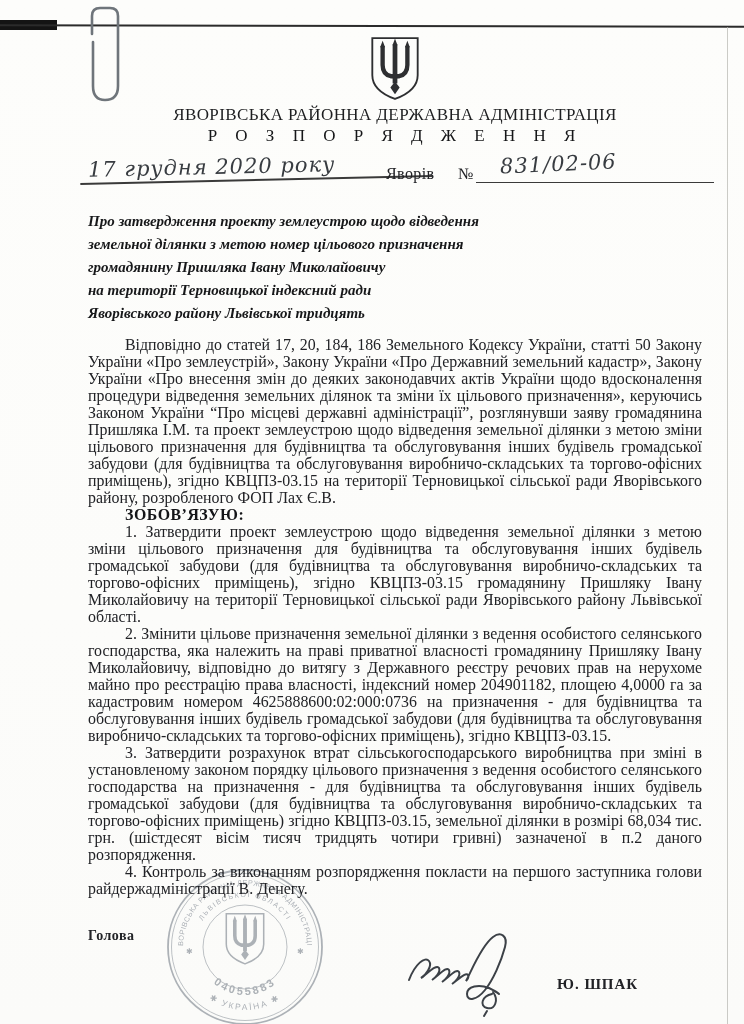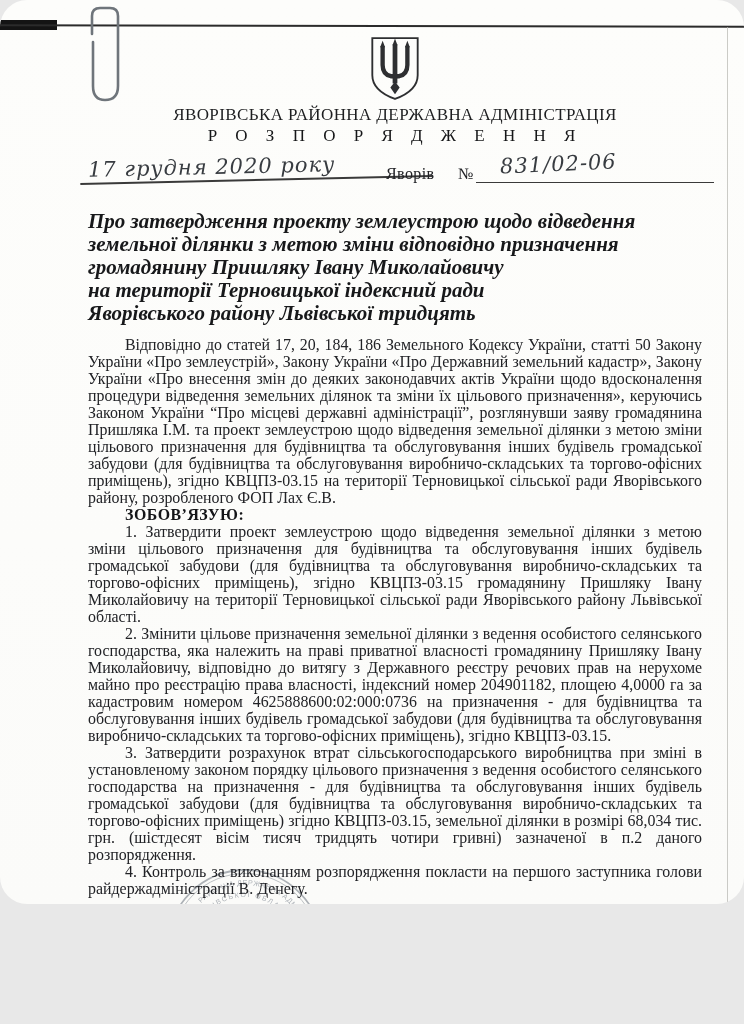--- a/index.html
+++ b/index.html
@@ -1,19 +1,19 @@
 <!DOCTYPE html>
 <html lang="uk"><head>
 <meta charset="utf-8">
 <style>
   html,body{margin:0;padding:0;background:#e8e8e8;}
   .page{
-    position:relative;width:744px;height:904px;margin:0 auto;
+    position:relative;width:744px;height:1024px;margin:0 auto;
     background:linear-gradient(180deg,#fdfdfb 0%,#fcfcfa 60%,#fbfbf9 100%);
-    font-family:"Liberation Serif",serif;color:#212226;overflow:hidden;border-radius:27px;
+    font-family:"Liberation Serif",serif;color:#212226;overflow:hidden;
   }
   
   .top-edge{position:absolute;left:0;top:25px;width:744px;height:2px;background:#2b2b2b;transform:rotate(.12deg);}
   .top-edge-thick{position:absolute;left:0;top:20px;width:57px;height:10px;background:#141414;}
   .right-edge{position:absolute;left:727px;top:27px;width:1px;height:997px;background:#b9b9b4;opacity:.75;}
   .paperclip{position:absolute;left:82px;top:2px;}
   
   .content{position:absolute;left:88px;top:34px;width:614px;}
   .emblem{display:block;margin:2px auto 0;color:#2e2f31;}
   .org{margin-top:3px;text-align:center;font-size:17px;letter-spacing:.4px;white-space:nowrap;color:#1d1e20;}
@@ -21,21 +21,21 @@
   
   .dateline{position:relative;height:38px;margin-top:12px;}
   .hand{font-family:"DejaVu Serif",serif;font-style:italic;color:#383c41;}
   .date-hw{position:absolute;left:-8px;top:-4px;width:344px;padding:0 0 1px 8px;
     border-bottom:2px solid #3a3a3a;font-size:21px;letter-spacing:1px;transform:rotate(-1.3deg);white-space:nowrap;}
   .city{position:absolute;left:298px;top:7px;font-size:16px;letter-spacing:.4px;}
   .numsign{position:absolute;left:370px;top:7px;font-size:16px;}
   .numline{position:absolute;left:388px;top:-6px;width:238px;height:30px;border-bottom:1.5px solid #3a3a3a;}
   .num-hw{position:absolute;left:24px;top:0;font-size:21px;letter-spacing:1px;transform:rotate(-2.5deg);white-space:nowrap;}
   
-  .subject{margin-top:14px;font-weight:bold;font-style:italic;font-size:21px;line-height:23px;color:#17181a;}
+  .subject{margin-top:14px;font-weight:bold;font-style:italic;font-size:15px;line-height:23px;color:#17181a;}
   .subject div{white-space:nowrap;}
   
   .bodytext{margin-top:11px;font-size:15.9px;line-height:17px;text-align:justify;}
   .bodytext p{margin:0;text-indent:37px;}
   .obligation{font-weight:bold;letter-spacing:.5px;color:#141518;}
   
   .sig-title{position:absolute;left:88px;top:928px;font-weight:bold;font-size:14px;letter-spacing:.5px;text-align:center;}
   .sig-name{position:absolute;left:557px;top:976px;font-weight:bold;font-size:15px;letter-spacing:1px;}
   .signature{position:absolute;left:405px;top:928px;}
   
@@ -75,22 +75,22 @@
       <span class="date-hw hand">17 грудня 2020 року</span>
       <span class="city">Яворів</span>
       <span class="numsign">№</span>
       <span class="numline">
         <span class="num-hw hand">831/02-06</span>
       </span>
     </div>
 
     <div class="subject">
       <div>Про затвердження проекту землеустрою щодо відведення</div>
-      <div>земельної ділянки з метою зміни відповідно призначення</div>
-      <div>громадянину Пришляку Івану Миколайовичу</div>
+      <div>земельної ділянки з метою номер цільового призначення</div>
+      <div>громадянину Пришляка Івану Миколайовичу</div>
       <div>на території Терновицької індексний ради</div>
       <div>Яворівського району Львівської тридцять</div>
     </div>
 
     <div class="bodytext">
       <p>Відповідно до статей 17, 20, 184, 186 Земельного Кодексу України, статті 50 Закону України «Про землеустрій», Закону України «Про Державний земельний кадастр», Закону України «Про внесення змін до деяких законодавчих актів України щодо вдосконалення процедури відведення земельних ділянок та зміни їх цільового призначення», керуючись Законом України “Про місцеві державні адміністрації”, розглянувши заяву громадянина Пришляка І.М. та проект землеустрою щодо відведення земельної ділянки з метою зміни цільового призначення для будівництва та обслуговування інших будівель громадської забудови (для будівництва та обслуговування виробничо-складських та торгово-офісних приміщень), згідно КВЦПЗ-03.15 на території Терновицької сільської ради Яворівського району, розробленого ФОП Лах Є.В.</p>
       <p class="obligation">ЗОБОВ’ЯЗУЮ:</p>
       <p>1. Затвердити проект землеустрою щодо відведення земельної ділянки з метою зміни цільового призначення для будівництва та обслуговування інших будівель громадської забудови (для будівництва та обслуговування виробничо-складських та торгово-офісних приміщень), згідно КВЦПЗ-03.15 громадянину Пришляку Івану Миколайовичу на території Терновицької сільської ради Яворівського району Львівської області.</p>
       <p>2. Змінити цільове призначення земельної ділянки з ведення особистого селянського господарства, яка належить на праві приватної власності громадянину Пришляку Івану Миколайовичу, відповідно до витягу з Державного реєстру речових прав на нерухоме майно про реєстрацію права власності, індексний номер 204901182, площею 4,0000 га за кадастровим номером 4625888600:02:000:0736 на призначення - для будівництва та обслуговування інших будівель громадської забудови (для будівництва та обслуговування виробничо-складських та торгово-офісних приміщень), згідно КВЦПЗ-03.15.</p>
       <p>3. Затвердити розрахунок втрат сільськогосподарського виробництва при зміні в установленому законом порядку цільового призначення з ведення особистого селянського господарства на призначення - для будівництва та обслуговування інших будівель громадської забудови (для будівництва та обслуговування виробничо-складських та торгово-офісних приміщень) згідно КВЦПЗ-03.15, земельної ділянки в розмірі 68,034 тис. грн. (шістдесят вісім тисяч тридцять чотири гривні) зазначеної в п.2 даного розпорядження.</p>

